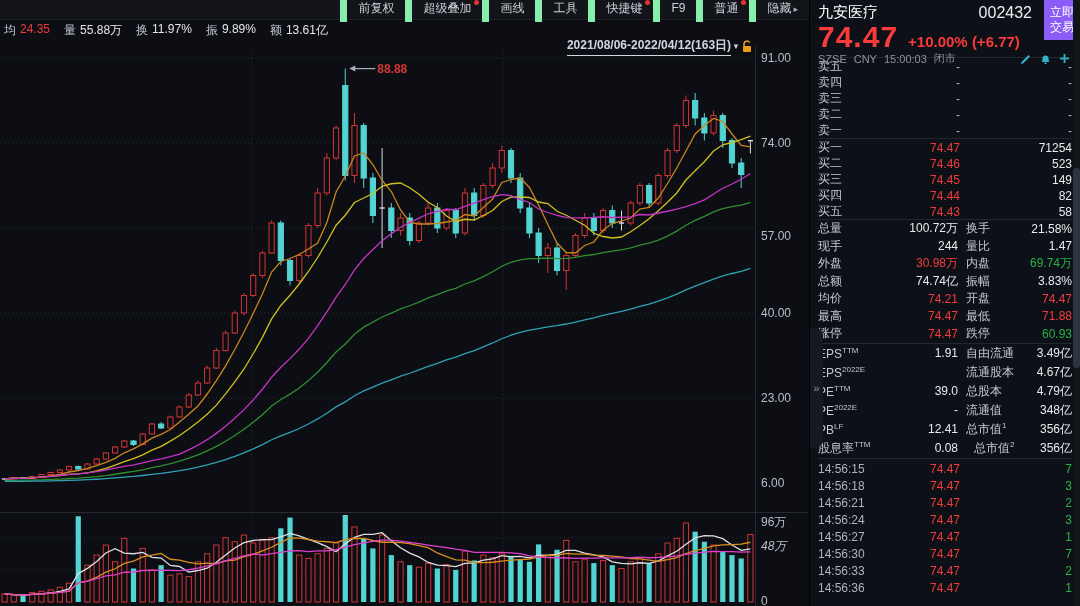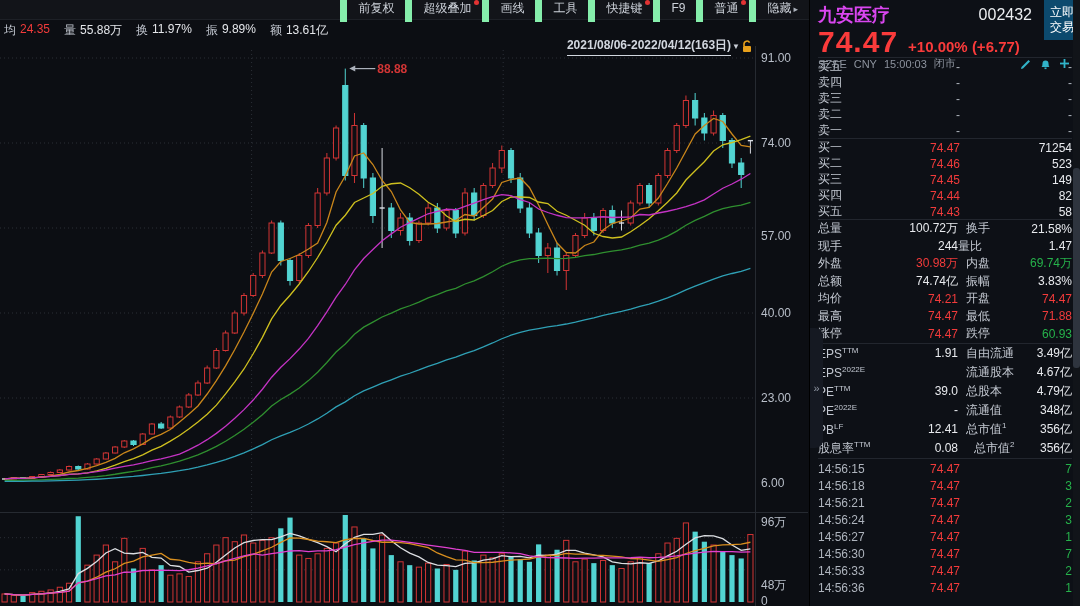--- a/index.html
+++ b/index.html
@@ -27,23 +27,23 @@
 
   .date-range { position:absolute; top:-3px; right:56px; display:flex; align-items:center; gap:1px; cursor:pointer; }
   .date-range .txt { color:#d2d7df; font-weight:bold; border-bottom:1px solid #d2d7df; padding-bottom:1px; }
   .date-range .tri { font-size:8px; color:#c8ccd4; }
 
   
   .panel { position:relative; width:270px; height:606px; background:#0d1016; display:flex; flex-direction:column; padding:0 8px; }
   .sec { border-bottom:1px solid #22262e; }
   .p-head { position:relative; height:58px; border-bottom:1px solid #22262e; }
   .p-row1 { display:flex; align-items:center; padding-top:3px; }
-  .stock-name { font-size:18px; font-weight:bold; color:#d946ef; }
+  .stock-name { font-size:15px; font-weight:normal; color:#ffffff; }
   .stock-code { margin-left:auto; margin-right:40px; font-size:16px; color:#eceef1; }
-  .trade-btn { position:absolute; right:-8px; top:0; width:36px; height:40px; background:#0c4a6e; color:#fff; font-size:12px; line-height:15px; text-align:center; padding:5px 5px; word-break:break-all; border:none; cursor:pointer; }
+  .trade-btn { position:absolute; right:-8px; top:0; width:36px; height:40px; background:#8b5cf6; color:#fff; font-size:12px; line-height:15px; text-align:center; padding:5px 5px; word-break:break-all; border:none; cursor:pointer; }
   .p-row2 { display:flex; align-items:baseline; gap:10px; margin-top:-2px; }
   .big-price { font-size:30px; font-weight:bold; color:#fa3b3b; letter-spacing:1px; }
   .chg { font-size:15px; font-weight:bold; color:#fa3b3b; }
   .p-row3 { display:flex; align-items:center; gap:7px; color:#8d939e; font-size:11px; margin-top:-3px; }
   .mini-icons { margin-left:auto; margin-right:2px; display:flex; gap:8px; align-items:center; }
   .mini-icons svg { display:block; cursor:pointer; }
 
   .grid4 { display:grid; grid-template-columns:46px 94px 58px 1fr; align-items:center; }
   .grid4 .v { text-align:right; }
   .grid3 { display:grid; grid-template-columns:46px 96px 1fr; align-items:center; }
@@ -392,21 +392,21 @@
       <div id="yaxis">
           <div class="axis-label" style="top: 11px;">91.00</div>
           <div class="axis-label" style="top: 96px;">74.00</div>
           <div class="axis-label" style="top: 189px;">57.00</div>
           <div class="axis-label" style="top: 266px;">40.00</div>
           <div class="axis-label" style="top: 351px;">23.00</div>
           <div class="axis-label" style="top: 436px;">6.00</div>
         </div>
       <div id="vaxis">
           <div class="axis-label" style="top: 474px;">96万</div>
-          <div class="axis-label" style="top: 537px;">48万</div>
+          <div class="axis-label" style="top: 498px; font-style: italic;">48万</div>
           <div class="axis-label" style="top: 554px;">0</div>
         </div>
     </div>
   </div>
 
   <div class="panel">
     <div class="p-head">
       <div class="p-row1">
         <span class="stock-name">九安医疗</span>
         <span class="stock-code">002432</span>
@@ -495,21 +495,21 @@
     <div class="sec stat-rows" id="stats">
         <div class="grid4">
           <span class="lbl">总量</span>
           <span class="v c-w">100.72万</span>
           <span class="lbl" style="padding-left: 8px;">换手</span>
           <span class="v c-w">21.58%</span>
         </div>
         <div class="grid4">
           <span class="lbl">现手</span>
           <span class="v c-w">244</span>
-          <span class="lbl" style="padding-left: 0;">量比</span>
+          <span class="lbl" style="padding-left: 8px;">量比</span>
           <span class="v c-w">1.47</span>
         </div>
         <div class="grid4">
           <span class="lbl">外盘</span>
           <span class="v c-r">30.98万</span>
           <span class="lbl" style="padding-left: 8px;">内盘</span>
           <span class="v c-g">69.74万</span>
         </div>
         <div class="grid4">
           <span class="lbl">总额</span>

